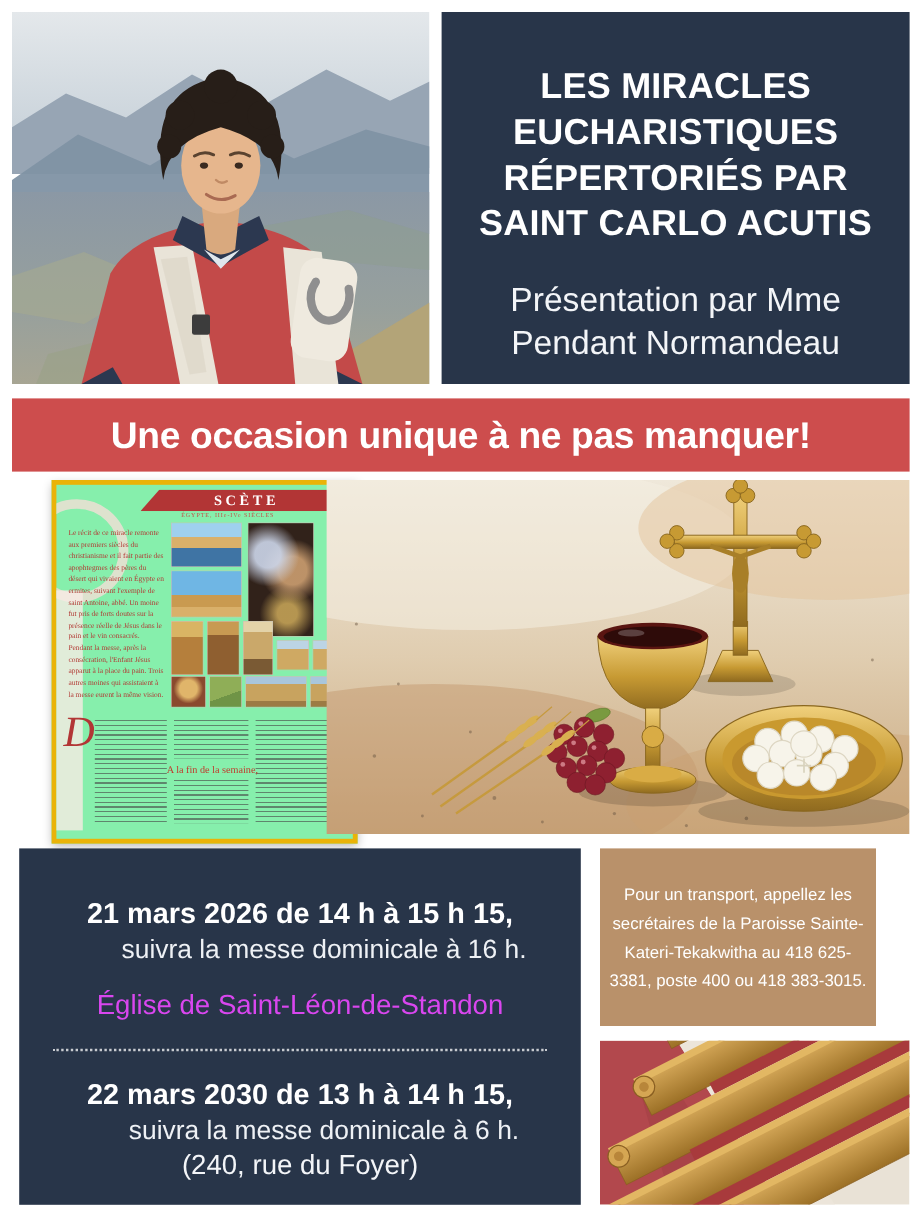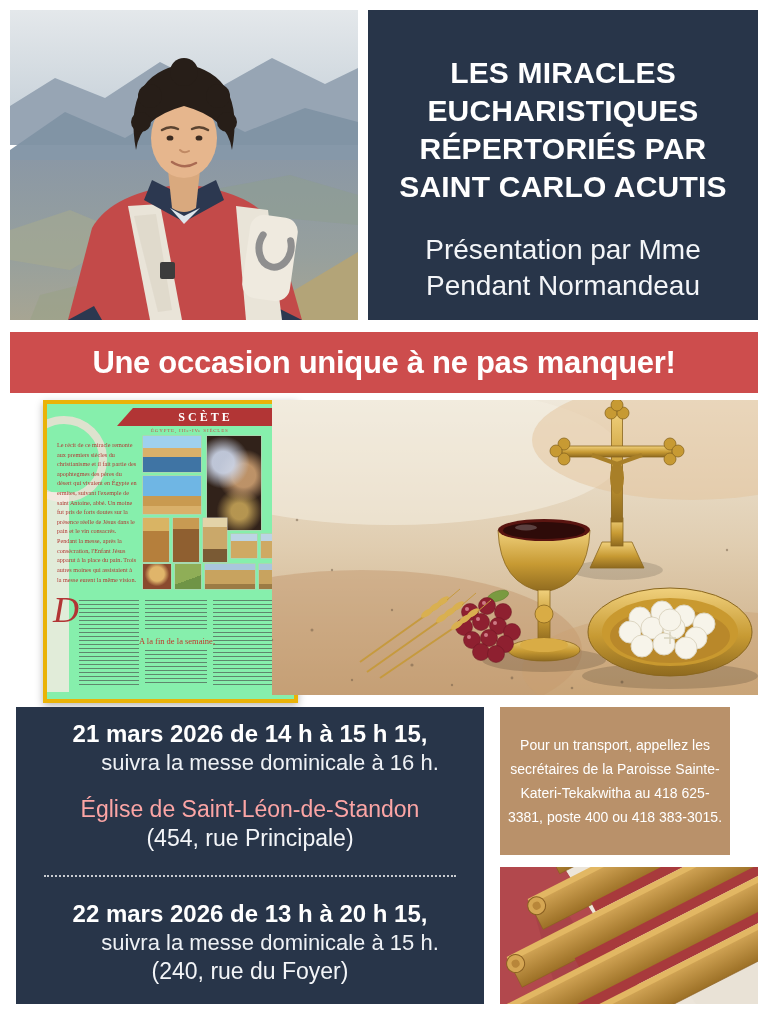--- a/index.html
+++ b/index.html
@@ -50,24 +50,24 @@
   .t-mon{background:linear-gradient(180deg,#a9c6dc 0 25%,#c8a35f 25% 80%,#9c7b44 80% 100%);}
   .mag-dropcap{left:6px;top:188px;font-family:"Liberation Serif",serif;font-style:italic;
                font-size:36px;line-height:36px;color:#b23535;}
   .fakelines{background:repeating-linear-gradient(to bottom,rgba(70,70,70,.62) 0 1px,rgba(0,0,0,0) 1px 4px);}
   .mag-script{left:92px;top:232px;font-family:"Liberation Serif",serif;
               font-size:8.5px;color:#c0392b;white-space:nowrap;}
   .altar-photo{left:272px;top:400px;width:486px;height:295px;overflow:hidden;}
 
   
   .events{left:16px;top:707px;width:468px;height:297px;background:#283549;color:#ffffff;
-          text-align:center;box-sizing:border-box;padding-top:12px;}
+          text-align:center;box-sizing:border-box;padding-top:40px;}
   .ev-date{font-size:24px;font-weight:700;line-height:30px;}
   .ev-sub{font-size:22px;line-height:28px;color:#eef1f5;margin-left:40px;}
-  .ev-church{margin-top:18px;font-size:23px;line-height:29px;color:#fca5a5;}
+  .ev-church{margin-top:18px;font-size:23px;line-height:29px;color:#d946ef;}
   .ev-addr{font-size:23px;line-height:29px;color:#f3f5f8;}
   .ev-divider{width:88%;margin:22px auto;border-top:2px dotted rgba(255,255,255,.75);height:0;}
   .transport{left:500px;top:707px;width:230px;height:148px;background:#b9916a;color:#ffffff;
              box-sizing:border-box;display:flex;align-items:center;justify-content:center;
              text-align:center;padding:10px 4px;font-size:14px;line-height:24px;}
   .pews-photo{left:500px;top:867px;width:258px;height:137px;overflow:hidden;}
   svg{display:block;}
 </style>
 </head>
 <body>
@@ -299,26 +299,25 @@
         <path d="M190,205 l14,-12 M205,212 l14,-12 M175,200 l13,-11" stroke-width="1"></path>
       </g>
     </svg>
   </div>
 
   <div class="abs events">
     <div>
       <div class="ev-date">21 mars 2026 de 14 h à 15 h 15,</div>
       <div class="ev-sub">suivra la messe dominicale à 16 h.</div>
       <div class="ev-church">Église de Saint-Léon-de-Standon</div>
-      <div class="ev-addr">(454, rue Principale)</div>
     </div>
     <div class="ev-divider"></div>
     <div>
-      <div class="ev-date">22 mars 2026 de 13 h à 20 h 15,</div>
-      <div class="ev-sub">suivra la messe dominicale à 15 h.</div>
+      <div class="ev-date">22 mars 2030 de 13 h à 14 h 15,</div>
+      <div class="ev-sub">suivra la messe dominicale à 6 h.</div>
       <div class="ev-addr">(240, rue du Foyer)</div>
     </div>
   </div>
 
   <div class="abs transport">
     <span>Pour un transport, appellez les secrétaires de la Paroisse Sainte-Kateri-Tekakwitha au 418 625-3381, poste 400 ou 418 383-3015.</span>
   </div>
 
   <div class="abs pews-photo">
     <svg viewBox="0 0 258 137" width="258" height="137" preserveAspectRatio="none">

